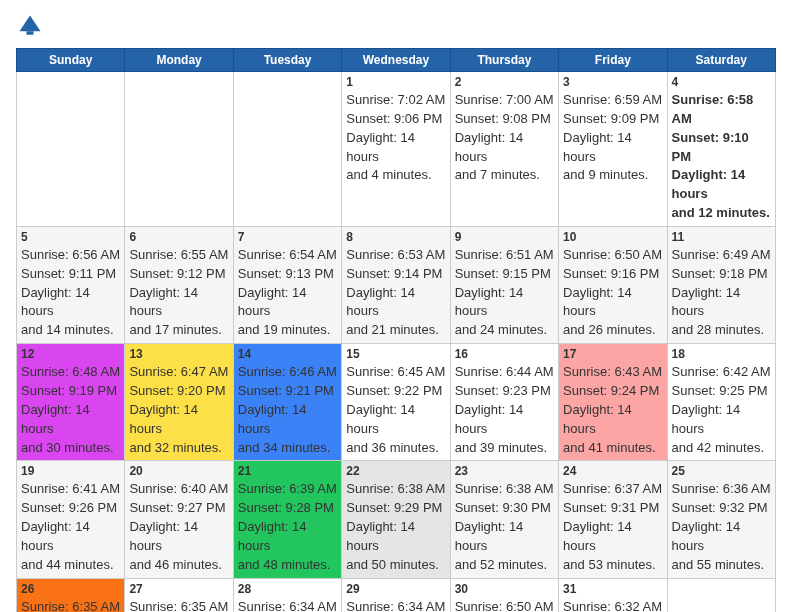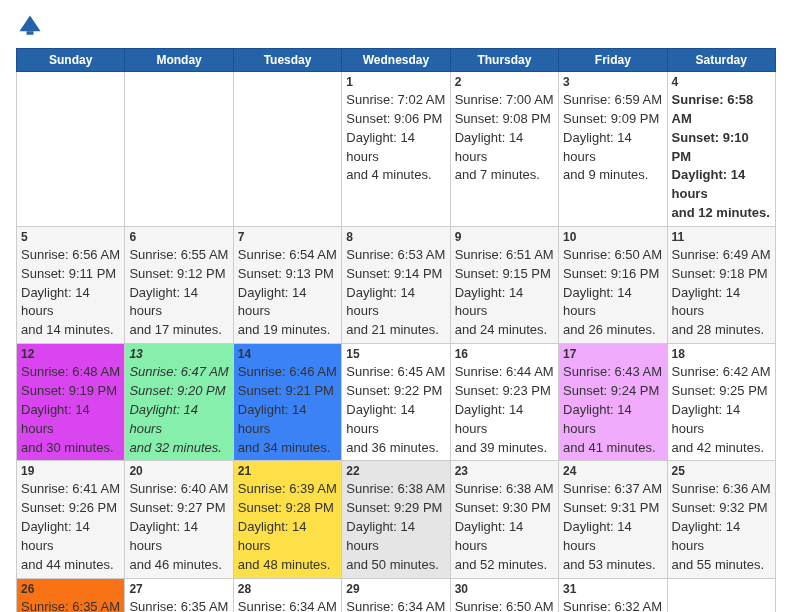--- a/index.html
+++ b/index.html
@@ -219,21 +219,21 @@
           </td>
         </tr>
         <tr>
           <td style="background: #d946ef;">
             <span class="day-num">12</span>
             <div class="day-info" style="white-space: pre-line;">Sunrise: 6:48 AM
 Sunset: 9:19 PM
 Daylight: 14 hours
 and 30 minutes.</div>
           </td>
-          <td style="background: #86efac; font-style: italic;">
+          <td style="background: #fde047;">
             <span class="day-num">13</span>
             <div class="day-info" style="white-space: pre-line;">Sunrise: 6:47 AM
 Sunset: 9:20 PM
 Daylight: 14 hours
 and 32 minutes.</div>
           </td>
           <td style="background: #3b82f6;">
             <span class="day-num">14</span>
             <div class="day-info" style="white-space: pre-line;">Sunrise: 6:46 AM
 Sunset: 9:21 PM
@@ -247,21 +247,21 @@
 Daylight: 14 hours
 and 36 minutes.</div>
           </td>
           <td style="background: rgb(255, 255, 255);">
             <span class="day-num">16</span>
             <div class="day-info" style="white-space: pre-line;">Sunrise: 6:44 AM
 Sunset: 9:23 PM
 Daylight: 14 hours
 and 39 minutes.</div>
           </td>
-          <td style="background: #f0abfc;">
+          <td style="background: #fca5a5;">
             <span class="day-num">17</span>
             <div class="day-info" style="white-space: pre-line;">Sunrise: 6:43 AM
 Sunset: 9:24 PM
 Daylight: 14 hours
 and 41 minutes.</div>
           </td>
           <td style="background: rgb(255, 255, 255);">
             <span class="day-num">18</span>
             <div class="day-info" style="white-space: pre-line;">Sunrise: 6:42 AM
 Sunset: 9:25 PM
@@ -277,21 +277,21 @@
 Daylight: 14 hours
 and 44 minutes.</div>
           </td>
           <td style="background: rgb(245, 245, 245);">
             <span class="day-num">20</span>
             <div class="day-info" style="white-space: pre-line;">Sunrise: 6:40 AM
 Sunset: 9:27 PM
 Daylight: 14 hours
 and 46 minutes.</div>
           </td>
-          <td style="background: #fde047;">
+          <td style="background: #22c55e;">
             <span class="day-num">21</span>
             <div class="day-info" style="white-space: pre-line;">Sunrise: 6:39 AM
 Sunset: 9:28 PM
 Daylight: 14 hours
 and 48 minutes.</div>
           </td>
           <td style="background: #e5e5e5;">
             <span class="day-num">22</span>
             <div class="day-info" style="white-space: pre-line;">Sunrise: 6:38 AM
 Sunset: 9:29 PM

